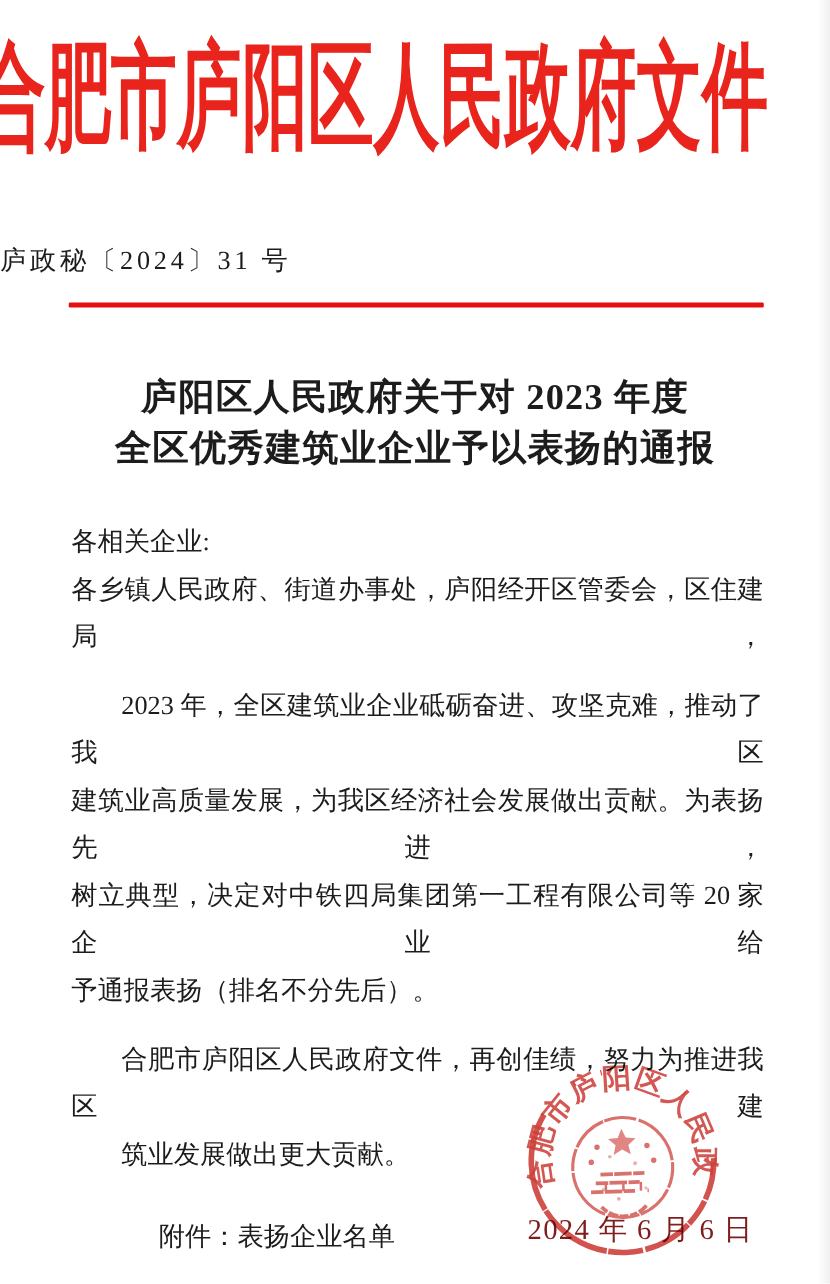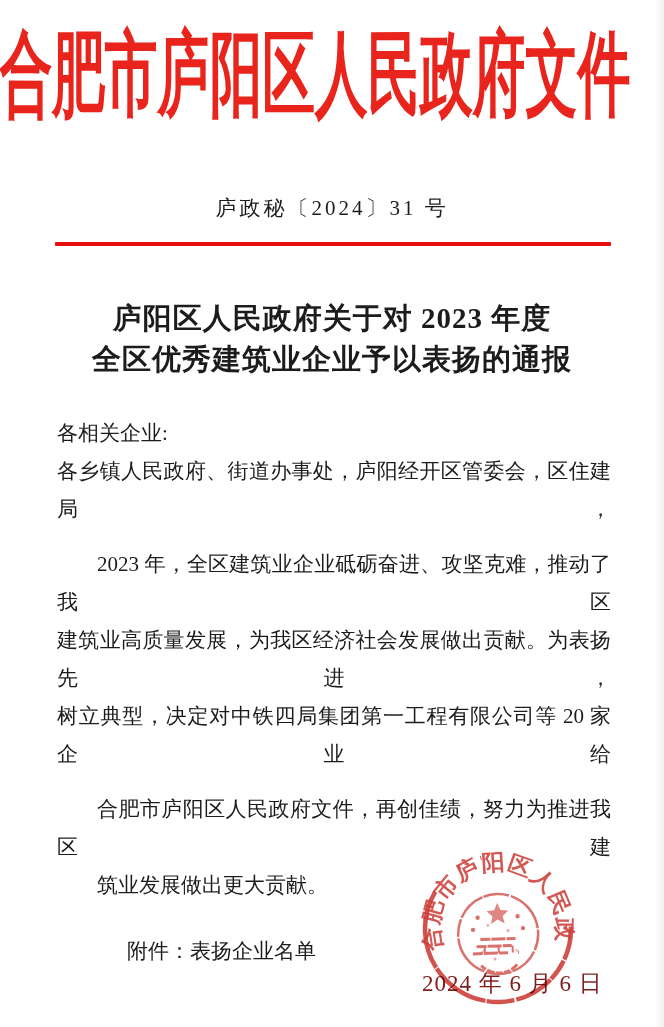--- a/index.html
+++ b/index.html
@@ -12,34 +12,34 @@
     font-family: "Liberation Serif", "DejaVu Serif", serif;
     color: var(--text-black, #1c1c1c);
   }
   .edge-shade {
     position: absolute; top: 0; right: 0; width: 10px; height: 100%;
     background: linear-gradient(to right, rgba(0,0,0,0), rgba(0,0,0,0.06));
     pointer-events: none;
   }
   
   .header {
-    position: absolute; top: 26px; left: 16px; width: 598px; height: 102px;
-    display: flex; align-items: flex-start; justify-content: center;
+    position: absolute; top: 26px; left: 0; width: 598px; height: 102px;
+    display: flex; align-items: flex-end; justify-content: center;
   }
   .header-text {
     font-size: 93px; line-height: 1.05; font-weight: bold;
     color: var(--header-red, #e8241c);
     white-space: nowrap;
     transform: scaleX(0.565);
     transform-origin: center center;
     letter-spacing: 0px;
   }
   .doc-number {
     position: absolute; top: 194px; left: 0; width: 664px;
-    text-align: center; font-size: 21px; letter-spacing: 3px;
+    font-size: 21px; letter-spacing: 3px;
   }
   .red-line {
     position: absolute; top: 242px; left: 55px; width: 556px; height: 4px;
     background: var(--separator-red, #e60f0f);
     border-radius: 1px;
   }
   .title-block {
     position: absolute; top: 298px; left: 0; width: 664px;
     text-align: center; font-weight: bold;
     font-size: 29px; line-height: 41px; letter-spacing: 1px;
@@ -84,20 +84,21 @@
     <div>庐阳区人民政府关于对 2023 年度</div>
     <div>全区优秀建筑业企业予以表扬的通报</div>
   </div>
 
   <div class="body-block">
     <div class="line">各相关企业:</div>
     <div class="line justify">各乡镇人民政府、街道办事处，庐阳经开区管委会，区住建局，</div>
     <div class="line justify indent p-gap">2023 年，全区建筑业企业砥砺奋进、攻坚克难，推动了我区</div>
     <div class="line justify">建筑业高质量发展，为我区经济社会发展做出贡献。为表扬先进，</div>
     <div class="line justify">树立典型，决定对中铁四局集团第一工程有限公司等 20 家企业给</div>
+    <div class="line">予通报表扬（排名不分先后）。</div>
     <div class="line justify indent p-gap">合肥市庐阳区人民政府文件，再创佳绩，努力为推进我区建</div>
     <div class="line indent">筑业发展做出更大贡献。</div>
     <div class="attachment-line">附件：表扬企业名单</div>
   </div>
 
   <div class="date-text">2024 年 6 月 6 日</div>
 
   <div class="seal">
     <svg viewBox="0 0 156 156" xmlns="http://www.w3.org/2000/svg">
 

